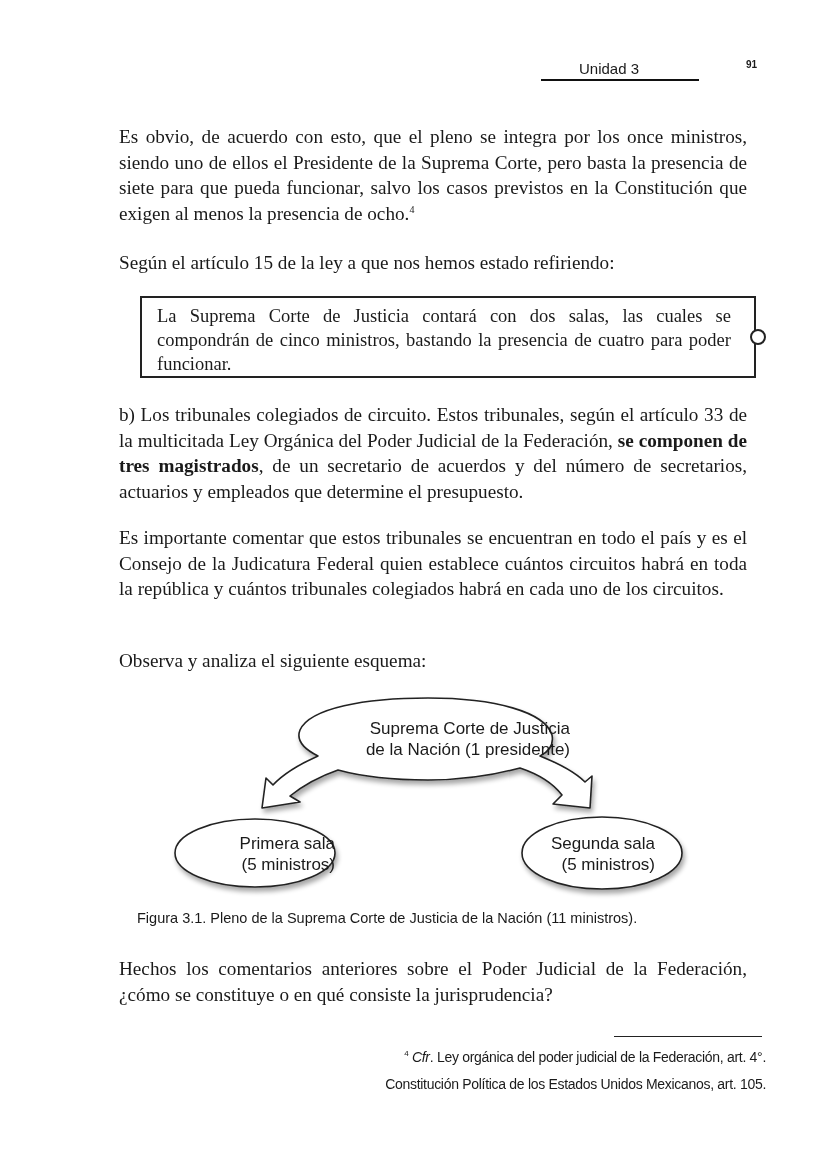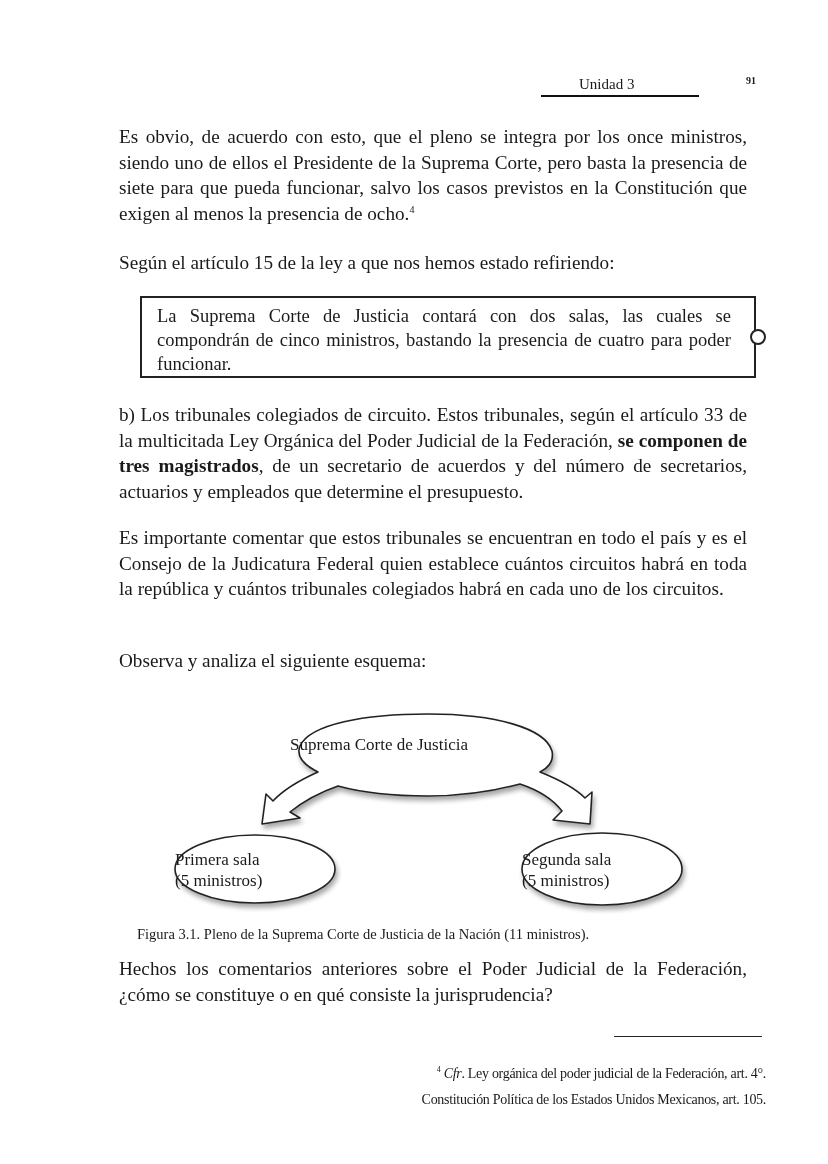--- a/index.html
+++ b/index.html
@@ -1,34 +1,34 @@
 <!DOCTYPE html>
 <html><head>
 <meta charset="utf-8">
 <style>
   html, body { margin: 0; padding: 0; background: #ffffff; }
   body { width: 828px; height: 1164px; position: relative; overflow: hidden; color: #1a1a1a; }
   .serif { font-family: "Liberation Serif", "DejaVu Serif", serif; }
-  .sans { font-family: Liberation Serif, serif; margin-top: 16px; }
+  .sans { font-family: Liberation Sans, sans-serif; }
 
   .header { position: absolute; top: 58px; left: 541px; width: 228px; height: 24px; }
   .header .unit { position: absolute; left: 38px; top: 2px; font-size: 15px; }
   .header .rule { position: absolute; left: 0; top: 21px; width: 158px; height: 2px; background: #111; }
   .header .pnum { position: absolute; left: 205px; top: 1px; font-size: 10px; font-weight: bold; }
 
   .para { position: absolute; left: 119px; width: 628px; font-size: 19.2px; line-height: 25.5px; margin: 0; text-align: justify; }
   .para sup { font-size: 10px; vertical-align: super; line-height: 0; }
 
   .quote-box { position: absolute; left: 140px; top: 296px; width: 616px; height: 82px; border: 2px solid #222; box-sizing: border-box; padding-left: 12px; }
   .quote-box p { margin: 0; position: absolute; left: 15px; top: 6px; width: 574px; font-size: 18.5px; line-height: 24px; text-align: justify; }
   .quote-knob { position: absolute; left: 750px; top: 329px; width: 12px; height: 12px; border: 2px solid #222; border-radius: 50%; background: #fff; }
 
   .diagram { position: absolute; left: 160px; top: 690px; width: 540px; height: 210px; }
   .diagram svg { position: absolute; left: 0; top: 0; }
-  .node-text { position: absolute; text-align: left; font-size: 17px; line-height: 21px; }
+  .node-text { position: absolute; text-align: right; font-size: 17px; line-height: 21px; }
 
   .caption { position: absolute; left: 137px; top: 910px; font-size: 14.5px; }
 
   .fn-rule { position: absolute; left: 614px; top: 1036px; width: 148px; height: 1px; background: #222; }
   .footnote { position: absolute; right: 62px; font-size: 14px; text-align: right; letter-spacing: -0.3px; }
   .footnote sup { font-size: 8px; }
 </style>
 </head>
 <body>
 
@@ -82,20 +82,21 @@
          L 140 112 L 102 118 L 106 88 L 113 95
          C 125 82, 140 74, 158 66
          C 142 58, 136 50, 140 40 Z"></path>
 
     <ellipse filter="url(#sh)" cx="95" cy="163" rx="80" ry="34" fill="#fff" stroke="#222" stroke-width="1.6"></ellipse>
 
     <ellipse filter="url(#sh)" cx="442" cy="163" rx="80" ry="36" fill="#fff" stroke="#222" stroke-width="1.6"></ellipse>
   </svg>
   <div class="node-text" style="left:130px; top:28px; width:280px;">
     <div>Suprema Corte de Justicia</div>
+    <div>de la Nación (1 presidente)</div>
   </div>
   <div class="node-text" style="left:15px; top:143px; width:160px;">
     <div>Primera sala</div>
     <div>(5 ministros)</div>
   </div>
   <div class="node-text" style="left:362px; top:143px; width:133px;">
     <div>Segunda sala</div>
     <div>(5 ministros)</div>
   </div>
 </div>

